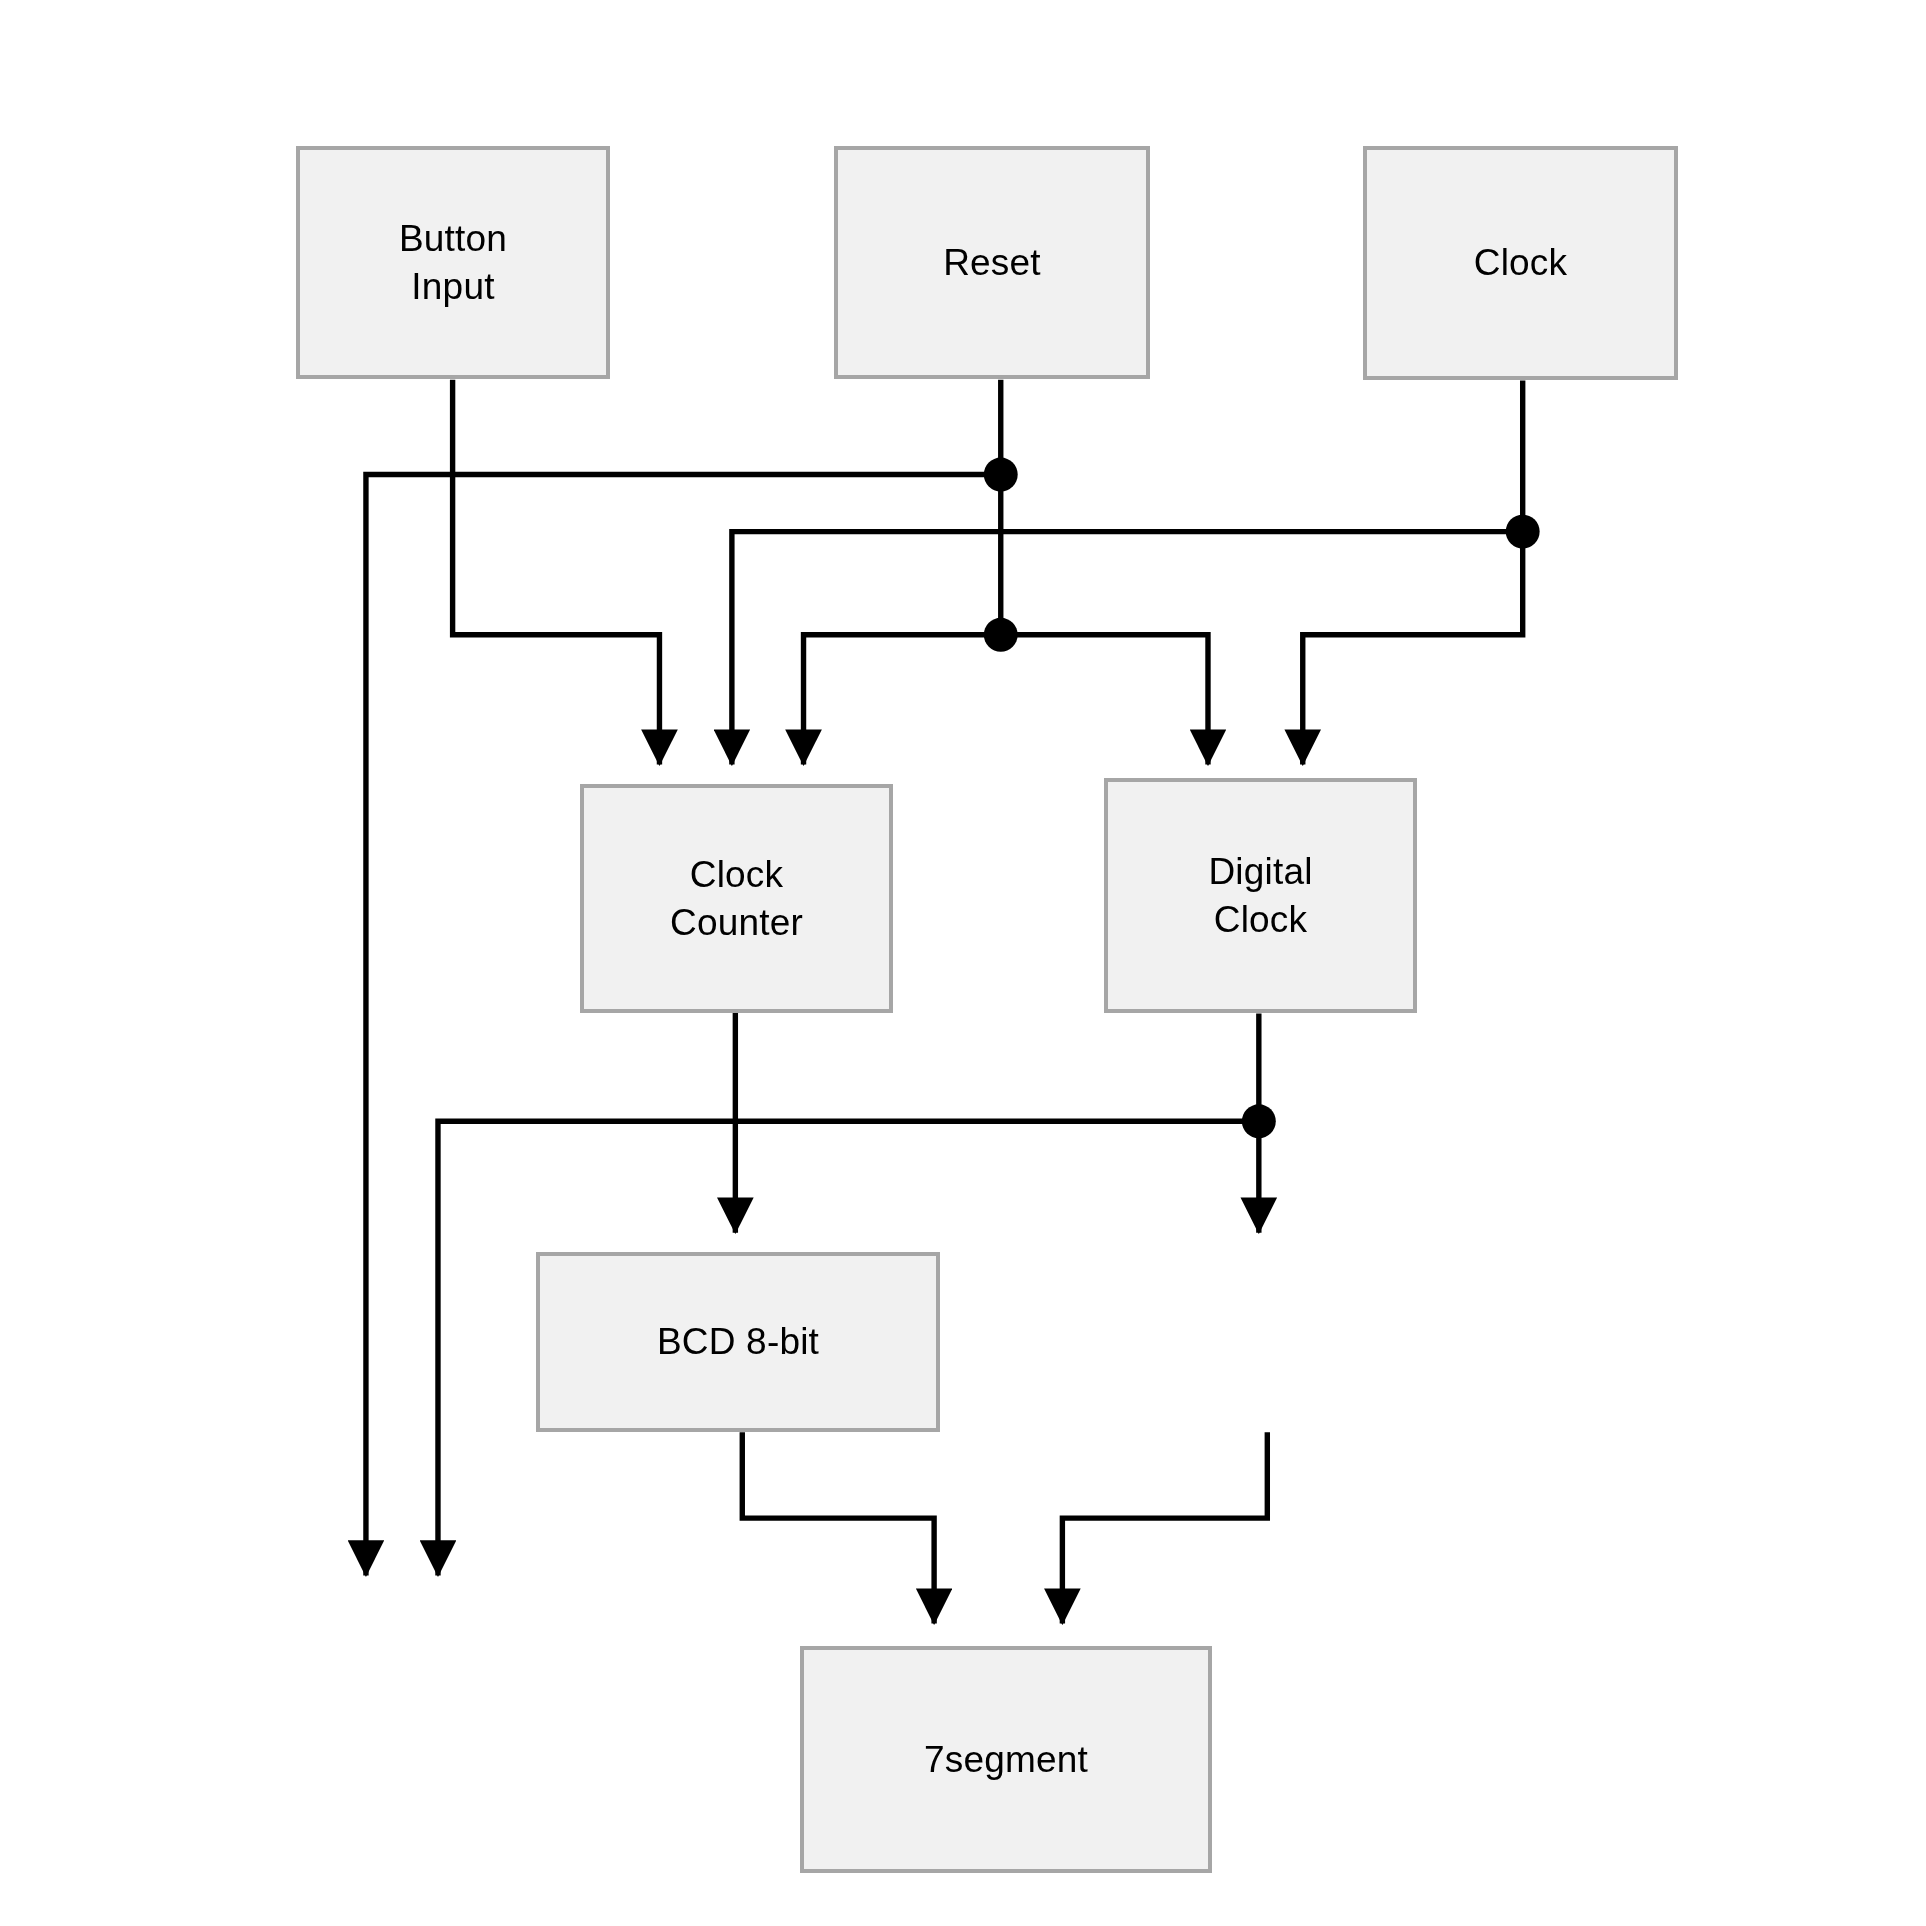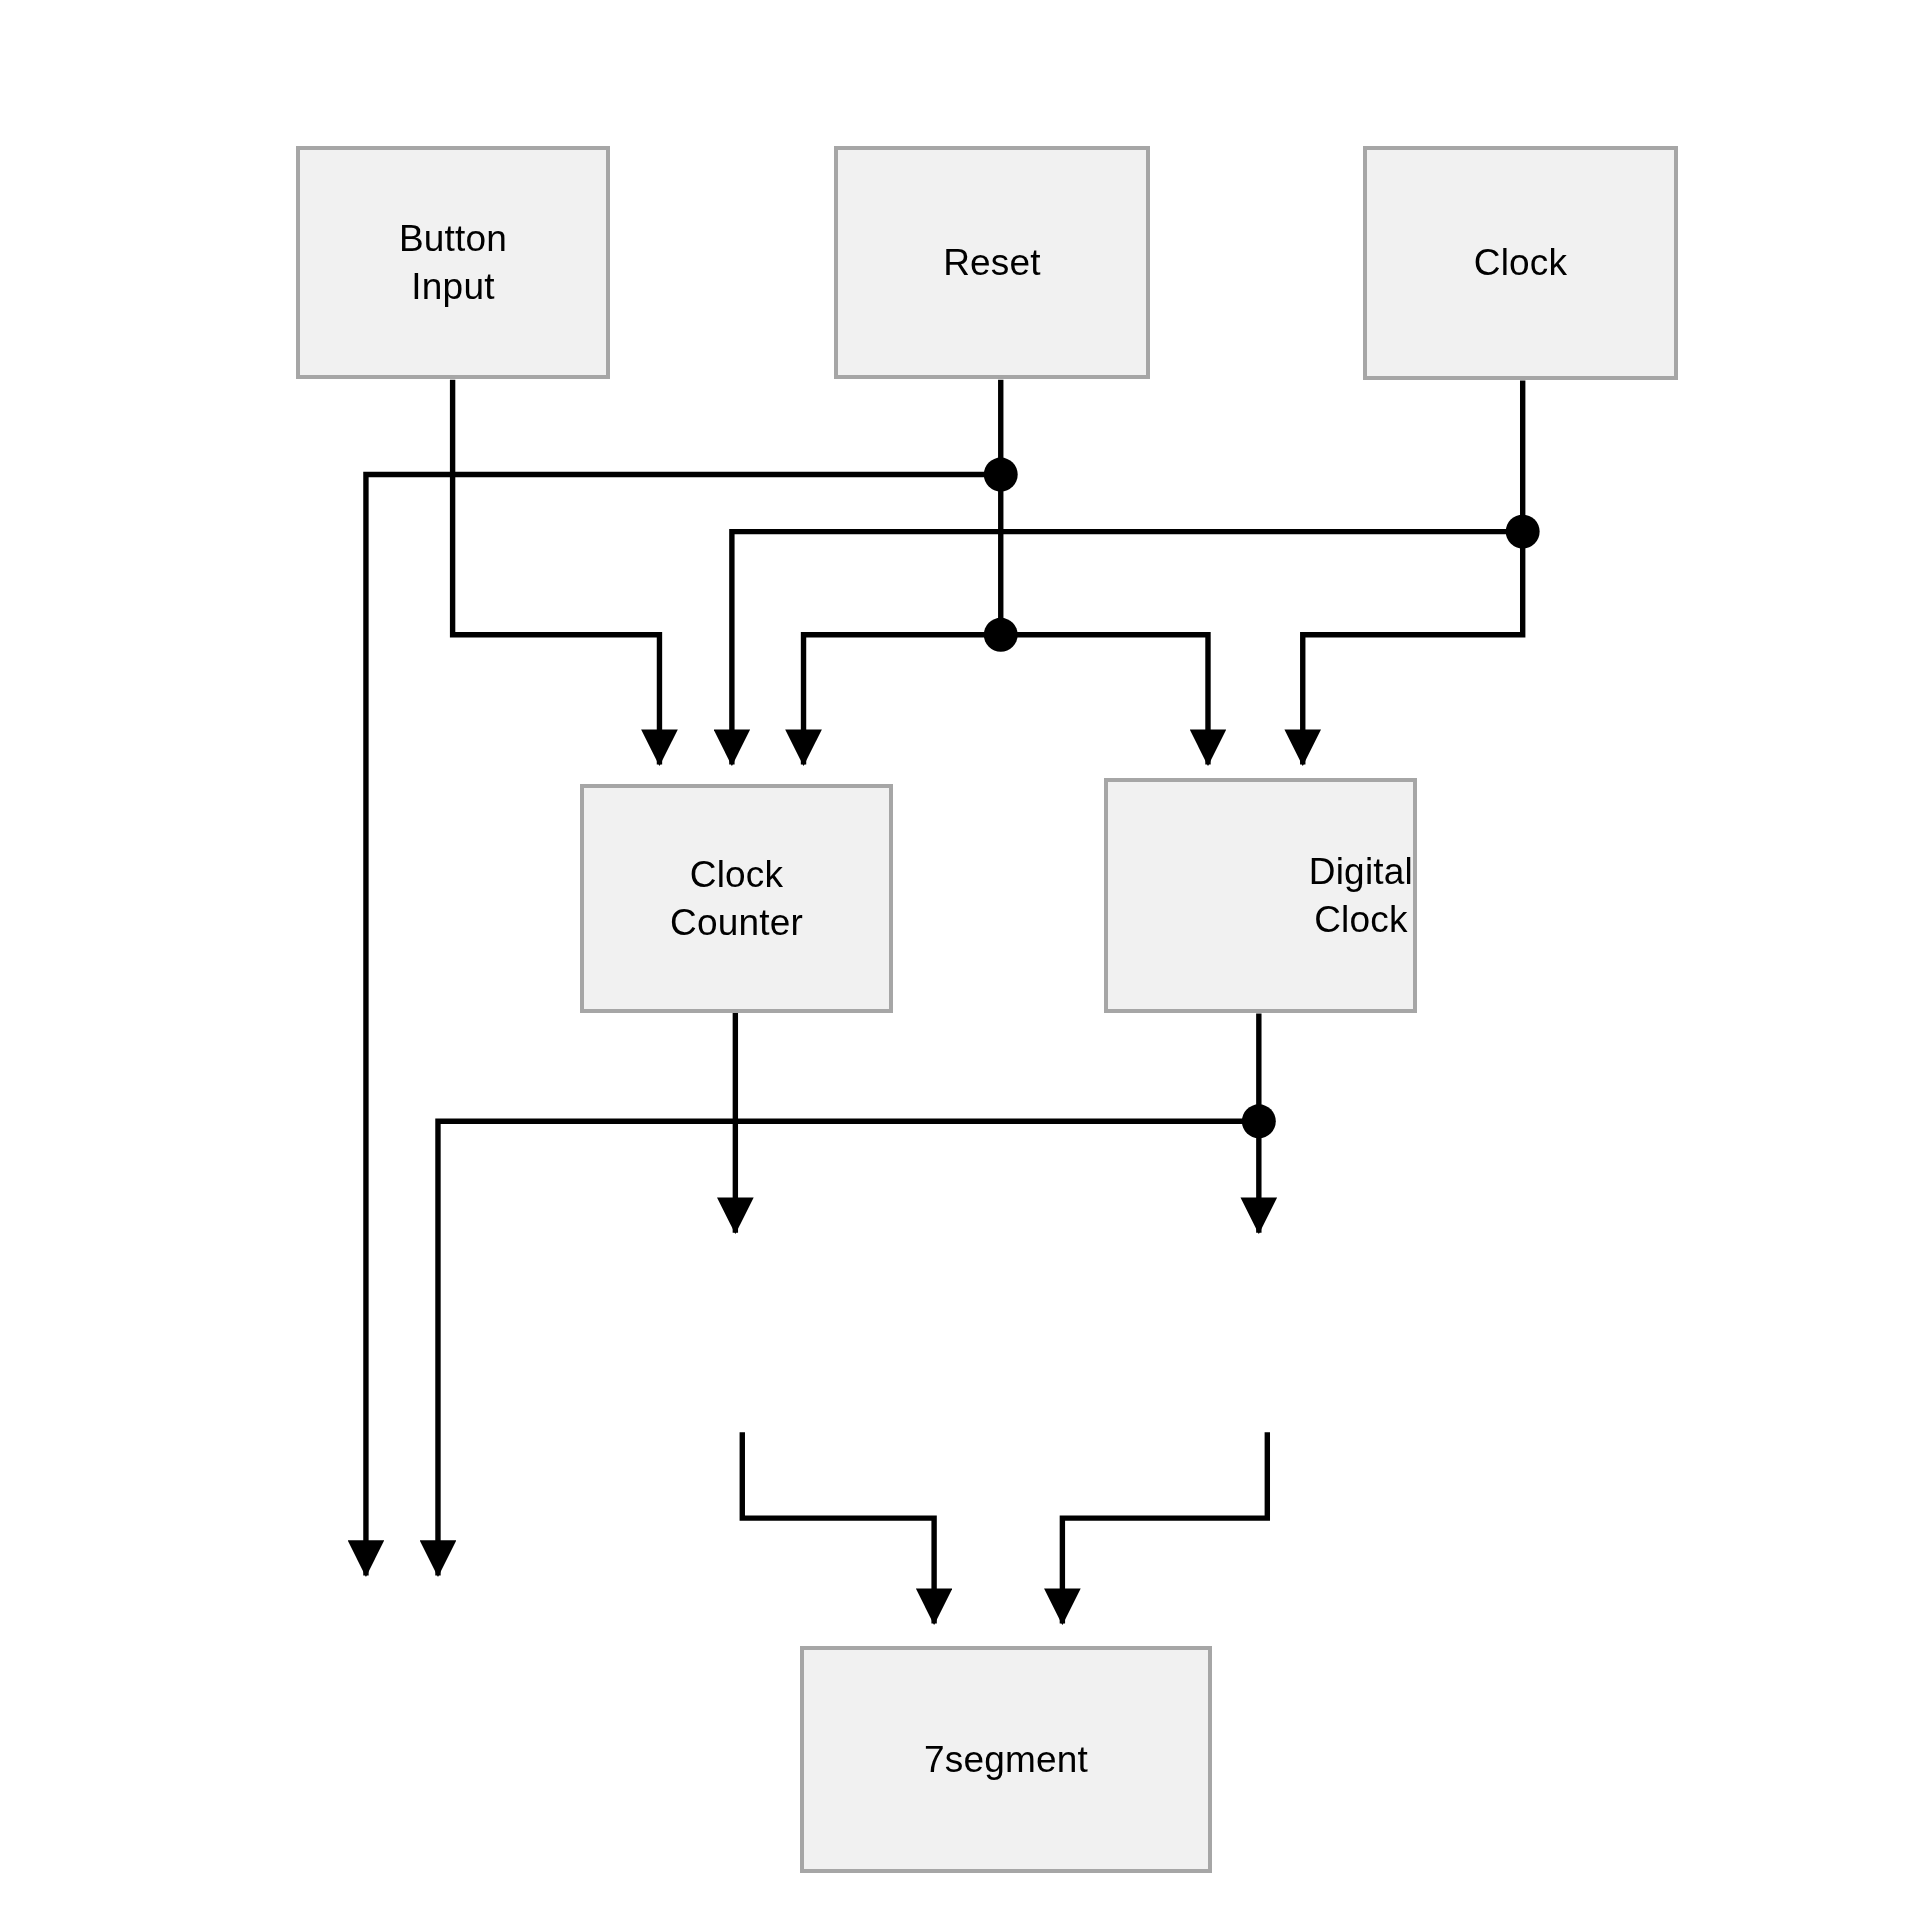--- a/index.html
+++ b/index.html
@@ -66,22 +66,25 @@
   <div class="node" style="left: 834px; top: 146px; width: 316px; height: 233px; background: rgb(241, 241, 241); border-color: rgb(166, 166, 166);">
     <span class="label" style="color: rgb(0, 0, 0);">Reset</span>
   </div>
   <div class="node" style="left: 1363px; top: 146px; width: 315px; height: 234px; background: rgb(241, 241, 241); border-color: rgb(166, 166, 166);">
     <span class="label" style="color: rgb(0, 0, 0);">Clock</span>
   </div>
   <div class="node" style="left: 580px; top: 784px; width: 313px; height: 229px; background: rgb(241, 241, 241); border-color: rgb(166, 166, 166);">
     <span class="label" style="color: rgb(0, 0, 0);">Clock
 Counter</span>
   </div>
-  <div class="node" style="left: 1104px; top: 778px; width: 313px; height: 235px; background: rgb(241, 241, 241); border-color: rgb(166, 166, 166); justify-content: flex-end;">
+  <div class="node" style="left: 1104px; top: 778px; width: 313px; height: 235px; background: rgb(241, 241, 241); border-color: rgb(166, 166, 166);">
     <span class="label" style="color: rgb(0, 0, 0);">Digital
 Clock</span>
+  </div>
+  <div class="node" style="left: 536px; top: 1252px; width: 404px; height: 180px; background: rgb(241, 241, 241); border-color: rgb(166, 166, 166);">
+    <span class="label" style="color: rgb(0, 0, 0);">BCD 8-bit</span>
   </div>
   <div class="node" style="left: 800px; top: 1646px; width: 412px; height: 227px; background: rgb(241, 241, 241); border-color: rgb(166, 166, 166);">
     <span class="label" style="color: rgb(0, 0, 0);">7segment</span>
   </div>
 
 </div>
 
 
 </body></html>

